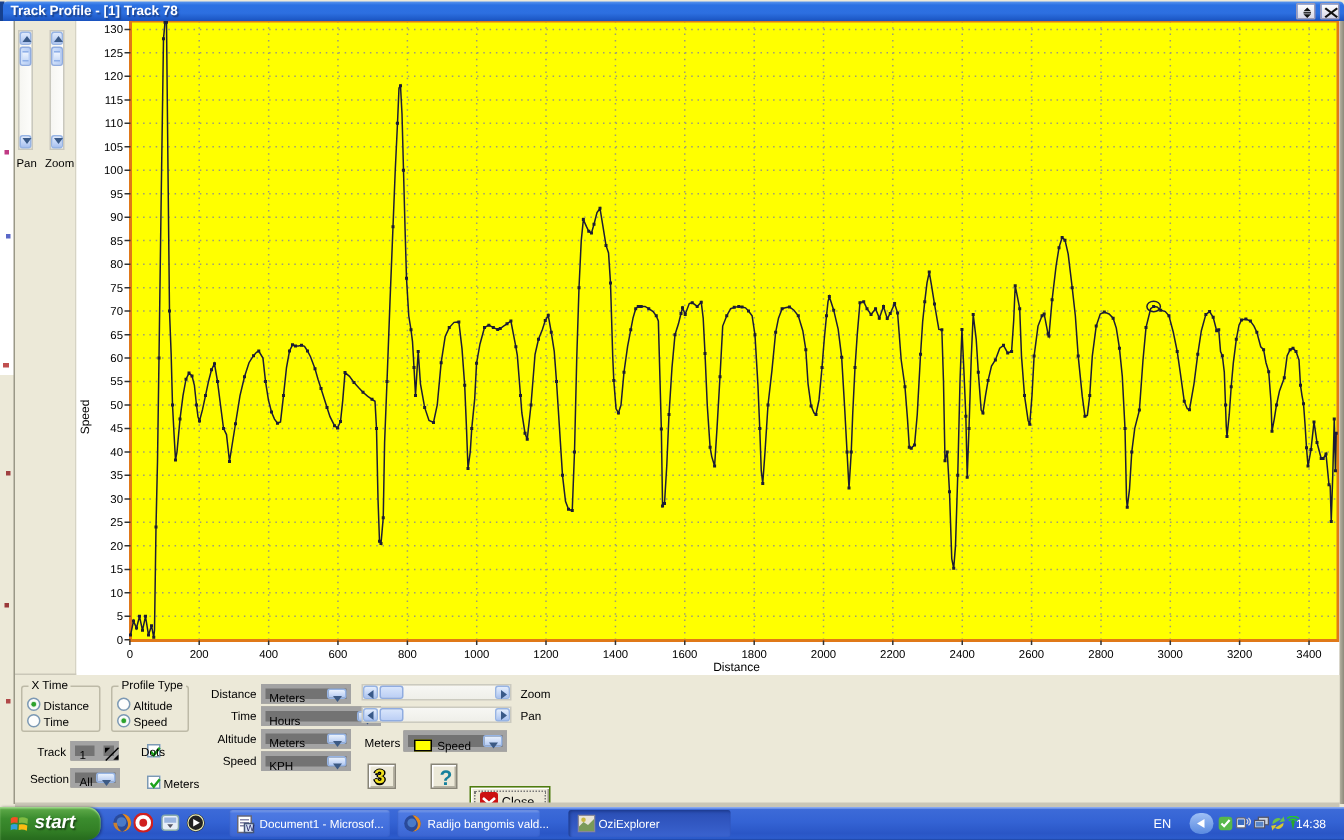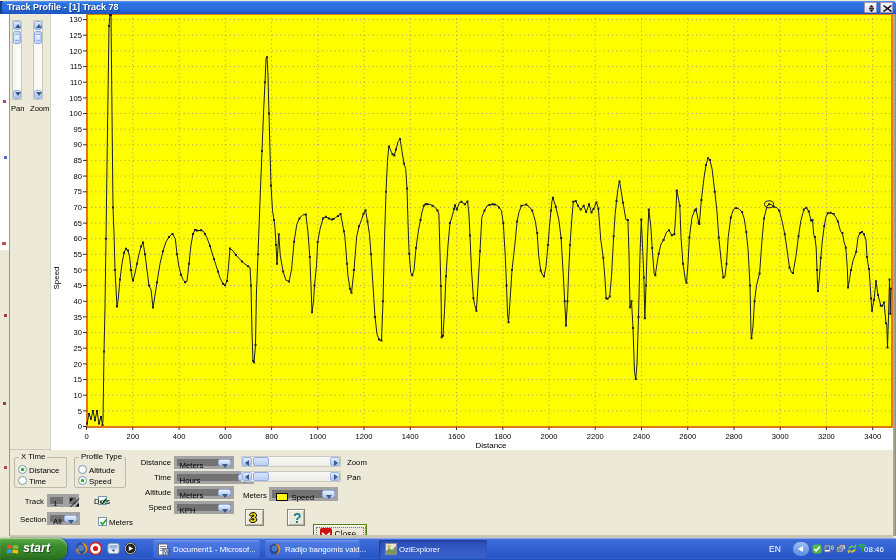--- a/index.html
+++ b/index.html
@@ -467,15 +467,15 @@
 </svg>
 <svg class="trayicon" style="left:847px" width="11" height="11" viewBox="0 0 11 11">
   <path d="M1.5 6 A4 4 0 0 1 8 2.5 L6.5 4.5 L10.5 3.8 L9.5 .2 L8.8 1.6" fill="#6cc24a" stroke="none"></path>
   <path d="M9.5 5 A4 4 0 0 1 3 8.5 L4.5 6.5 L.5 7.2 L1.5 10.8 L2.2 9.4" fill="#d8c830" stroke="none"></path>
 </svg>
 <svg class="trayicon" style="left:857px" width="11" height="11" viewBox="0 0 11 11">
   <path d="M5.5 10.5 L4.2 4 L6.8 4 Z" fill="#28a828"></path>
   <path d="M2.5 3.5 q3 -2.4 6 0 M1.2 1.8 q4.3 -3.2 8.6 0" stroke="#28c828" stroke-width="1.1" fill="none"></path>
   <circle cx="5.5" cy="4" r="1.1" fill="#28a828"></circle>
 </svg>
-<div class="abs" id="clock">08:46</div>
+<div class="abs" id="clock">14:38</div>
 
 </div>
 
 </body></html>

